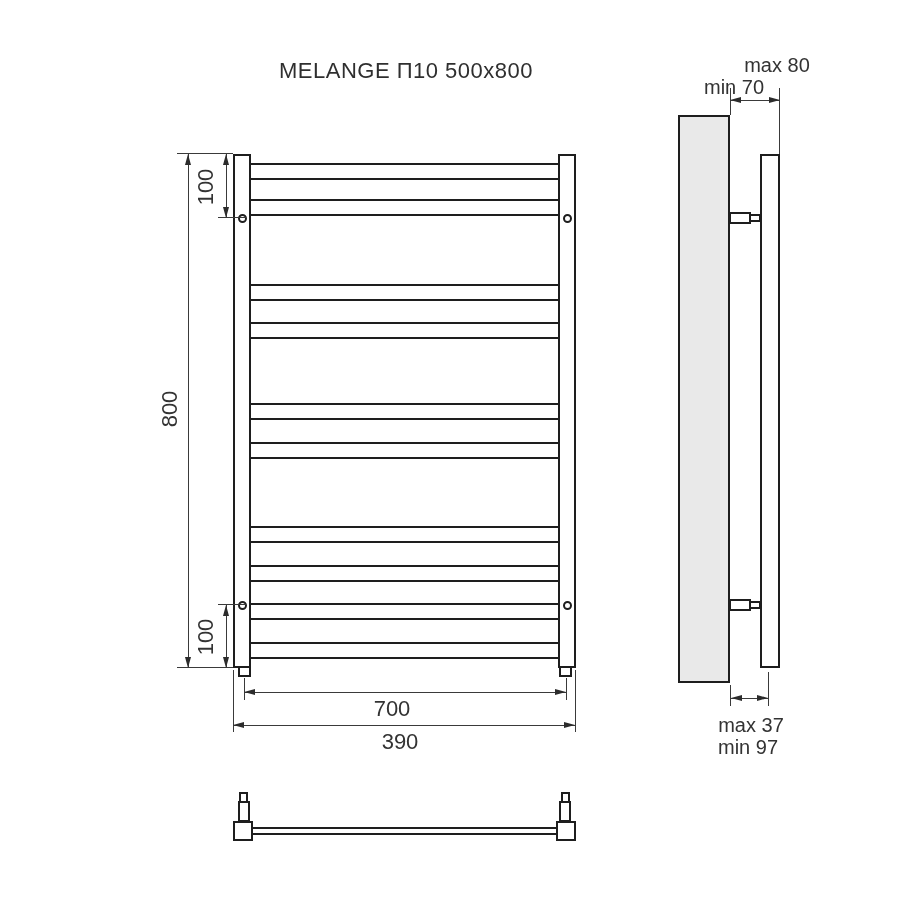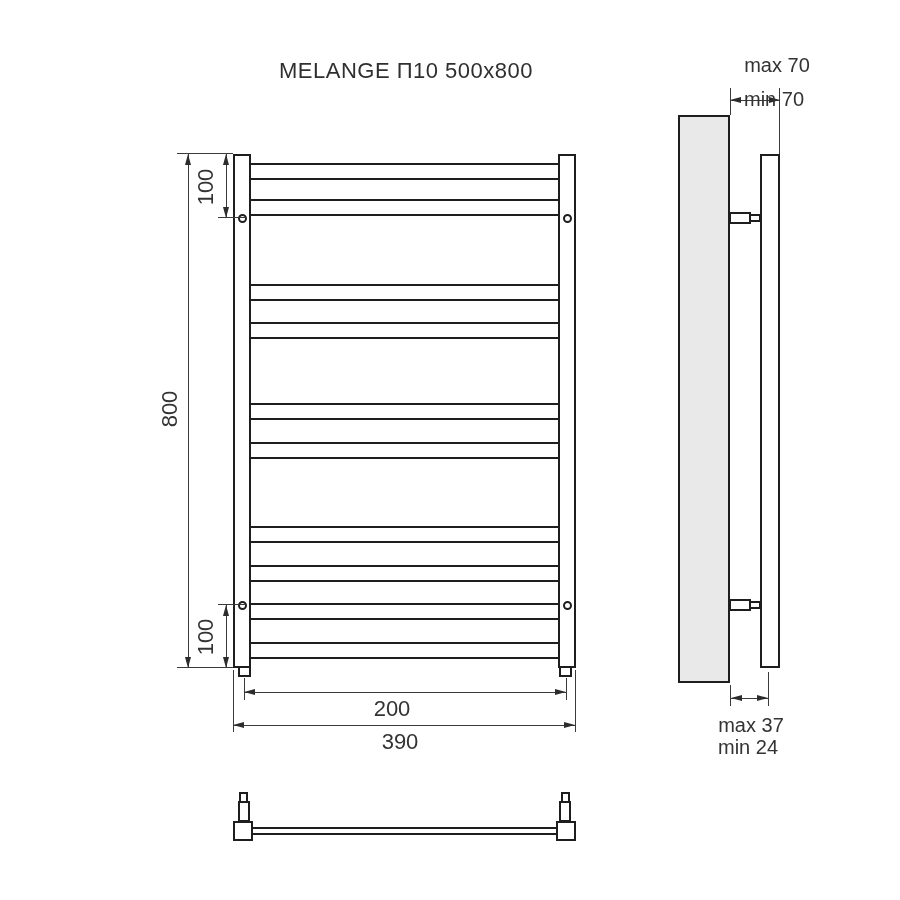--- a/index.html
+++ b/index.html
@@ -98,21 +98,21 @@
     <div class="arr down" style="left:223px; top:657px;"></div>
     <div class="dim-label rot" style="left:186px; top:626px; width:40px;">100</div>
   </div>
 
   <div>
     <div class="linev" style="left:244px; top:678px; height:22px;"></div>
     <div class="linev" style="left:566px; top:678px; height:22px;"></div>
     <div class="lineh" style="left:244px; top:692px; width:322px;"></div>
     <div class="arr left" style="left:244px; top:689px;"></div>
     <div class="arr right" style="left:555px; top:689px;"></div>
-    <div class="dim-label" style="left:352px; top:698px; width:80px;">200</div>
+    <div class="dim-label" style="left:352px; top:698px; width:80px;">700</div>
   </div>
 
   <div>
     <div class="linev" style="left:233px; top:670px; height:62px;"></div>
     <div class="linev" style="left:575px; top:670px; height:62px;"></div>
     <div class="lineh" style="left:233px; top:725px; width:343px;"></div>
     <div class="arr left" style="left:233px; top:722px;"></div>
     <div class="arr right" style="left:564px; top:722px;"></div>
     <div class="dim-label" style="left:360px; top:731px; width:80px;">390</div>
   </div>
@@ -125,32 +125,32 @@
     <div class="part" style="left:749px; top:214px; width:12px; height:8px;"></div>
     <div class="part" style="left:729px; top:599px; width:22px; height:12px;"></div>
     <div class="part" style="left:749px; top:601px; width:12px; height:8px;"></div>
 
     <div>
       <div class="linev" style="left:730px; top:88px; height:27px;"></div>
       <div class="linev" style="left:779px; top:88px; height:66px;"></div>
       <div class="lineh" style="left:730px; top:100px; width:50px;"></div>
       <div class="arr left" style="left:730px; top:97px;"></div>
       <div class="arr right" style="left:769px; top:97px;"></div>
-      <div class="dim-label minmax" style="left:727px; top:55px; width:100px;">max 70</div>
-      <div class="dim-label minmax" style="left:724px; top:77px; width:100px;margin-top:12px;">min 70</div>
+      <div class="dim-label minmax" style="left:727px; top:55px; width:100px;">max 80</div>
+      <div class="dim-label minmax" style="left:684px; top:77px; width:100px;">min 70</div>
     </div>
 
     <div>
       <div class="linev" style="left:730px; top:685px; height:21px;"></div>
       <div class="linev" style="left:768px; top:672px; height:34px;"></div>
       <div class="lineh" style="left:730px; top:698px; width:39px;"></div>
       <div class="arr left" style="left:731px; top:695px;"></div>
       <div class="arr right" style="left:757px; top:695px;"></div>
       <div class="dim-label minmax" style="left:701px; top:715px; width:100px;">max 37</div>
-      <div class="dim-label minmax" style="left:698px; top:737px; width:100px;">min 24</div>
+      <div class="dim-label minmax" style="left:698px; top:737px; width:100px;">min 97</div>
     </div>
   </div>
 
   <div>
     <div class="tube-plan"></div>
     <div class="part" style="left:233px; top:821px; width:20px; height:20px;"></div>
     <div class="part" style="left:556px; top:821px; width:20px; height:20px;"></div>
 
     <div class="part" style="left:238px; top:801px; width:12px; height:21px;"></div>
     <div class="part" style="left:239px; top:792px; width:9px; height:11px;"></div>

